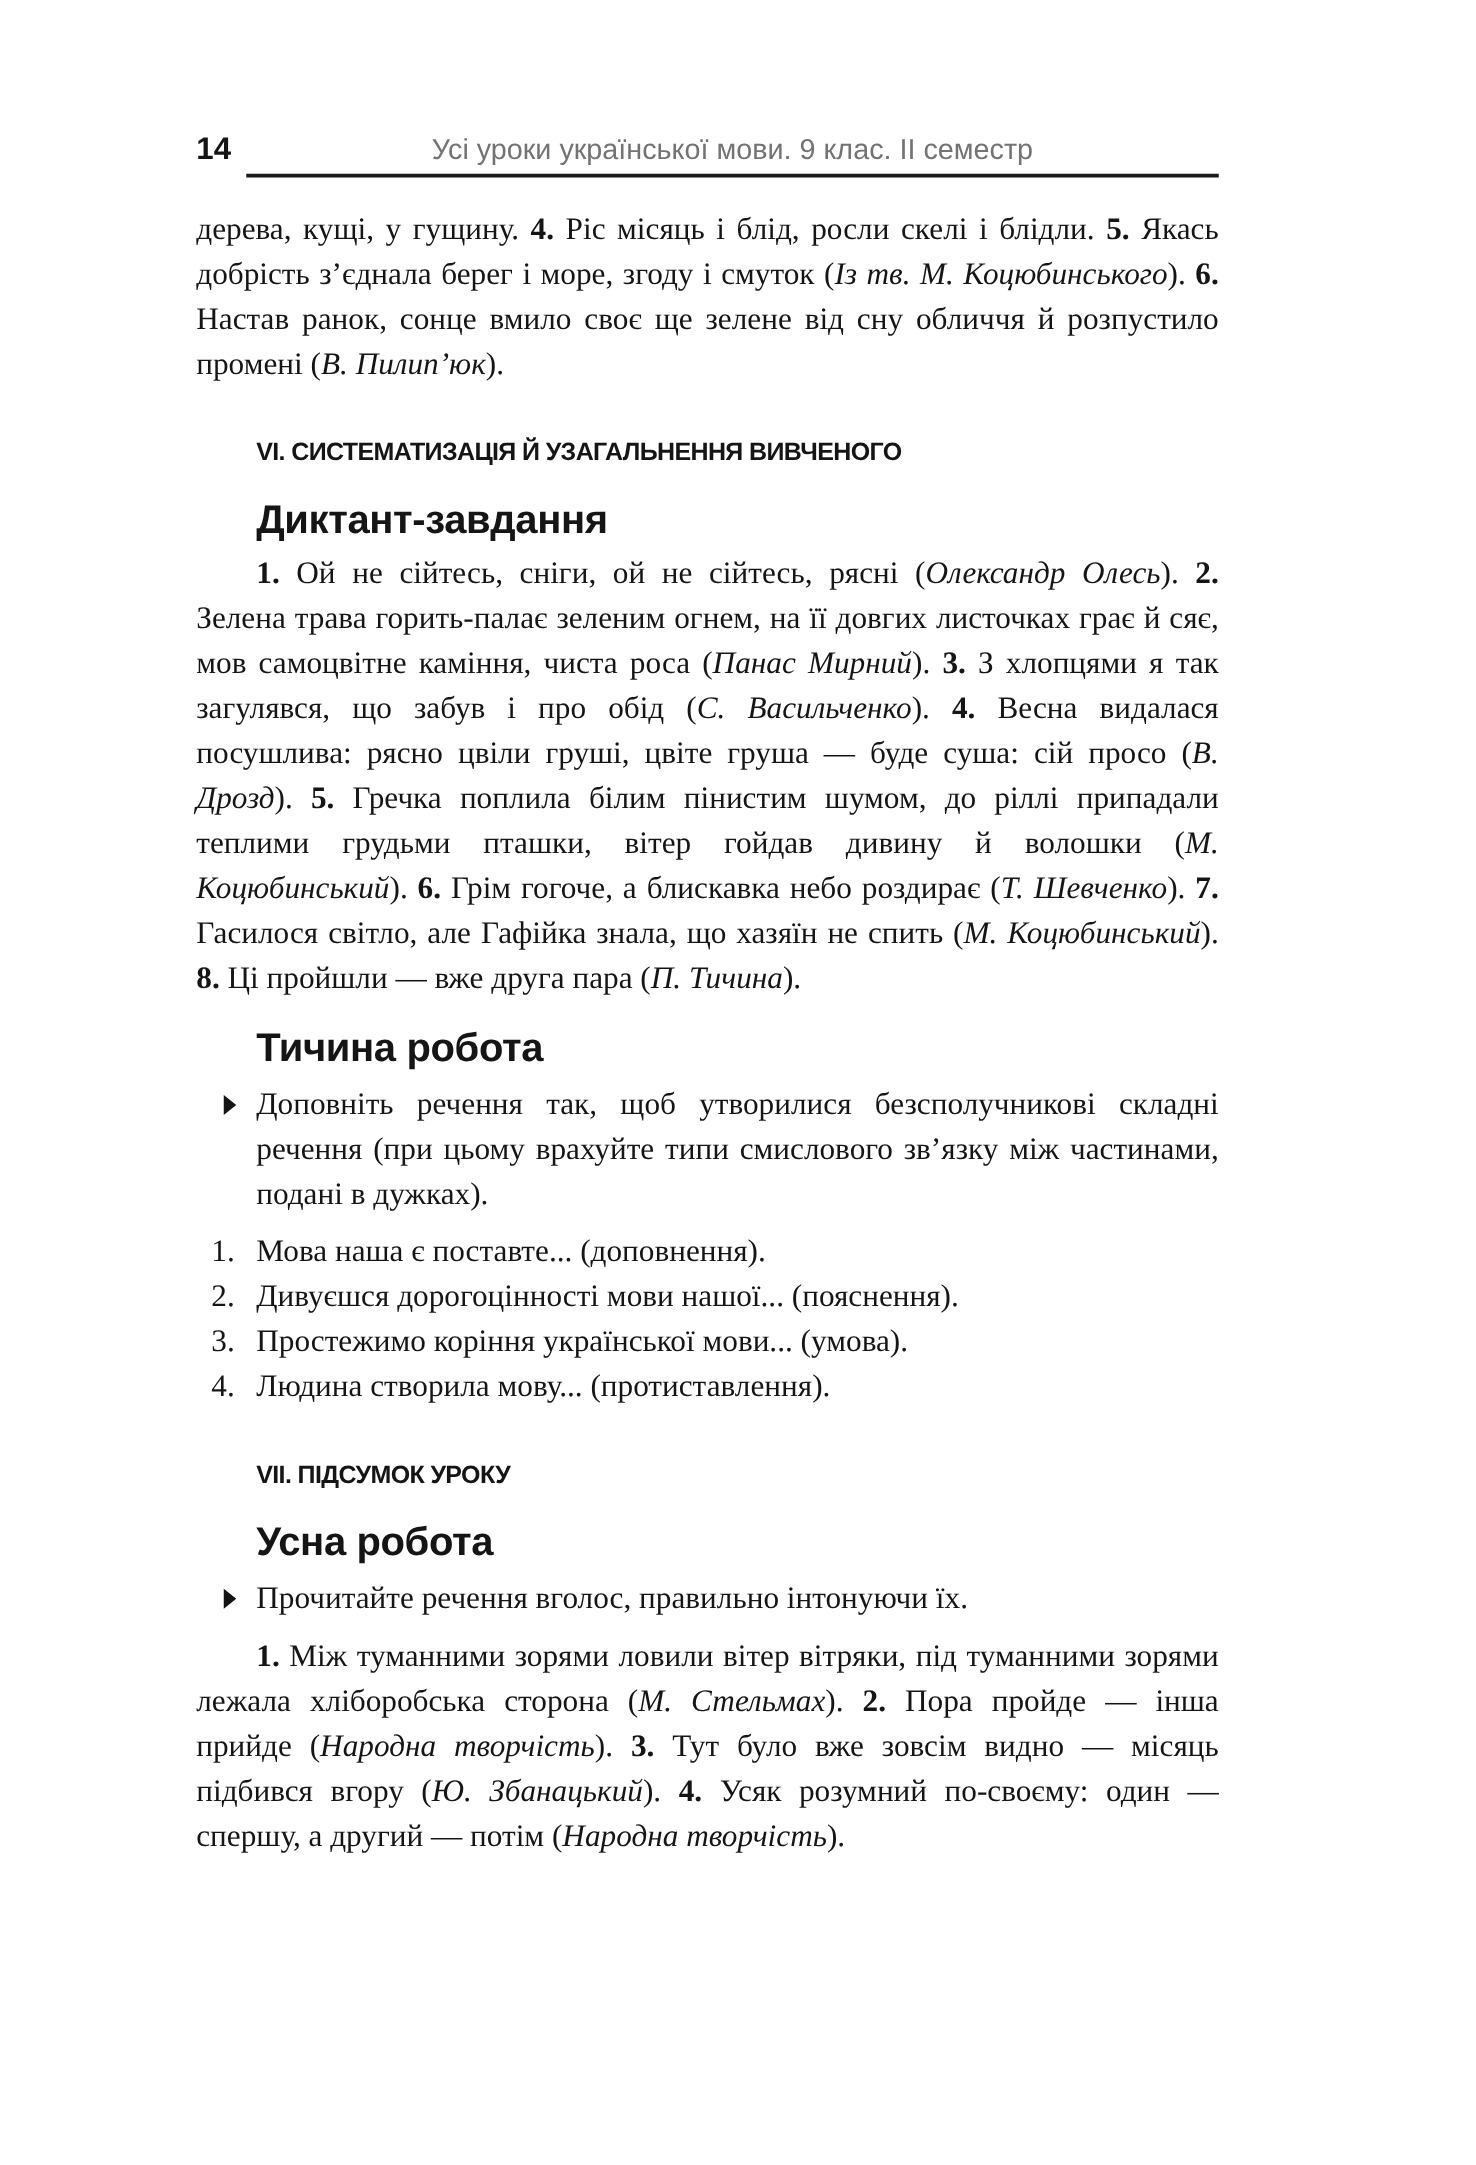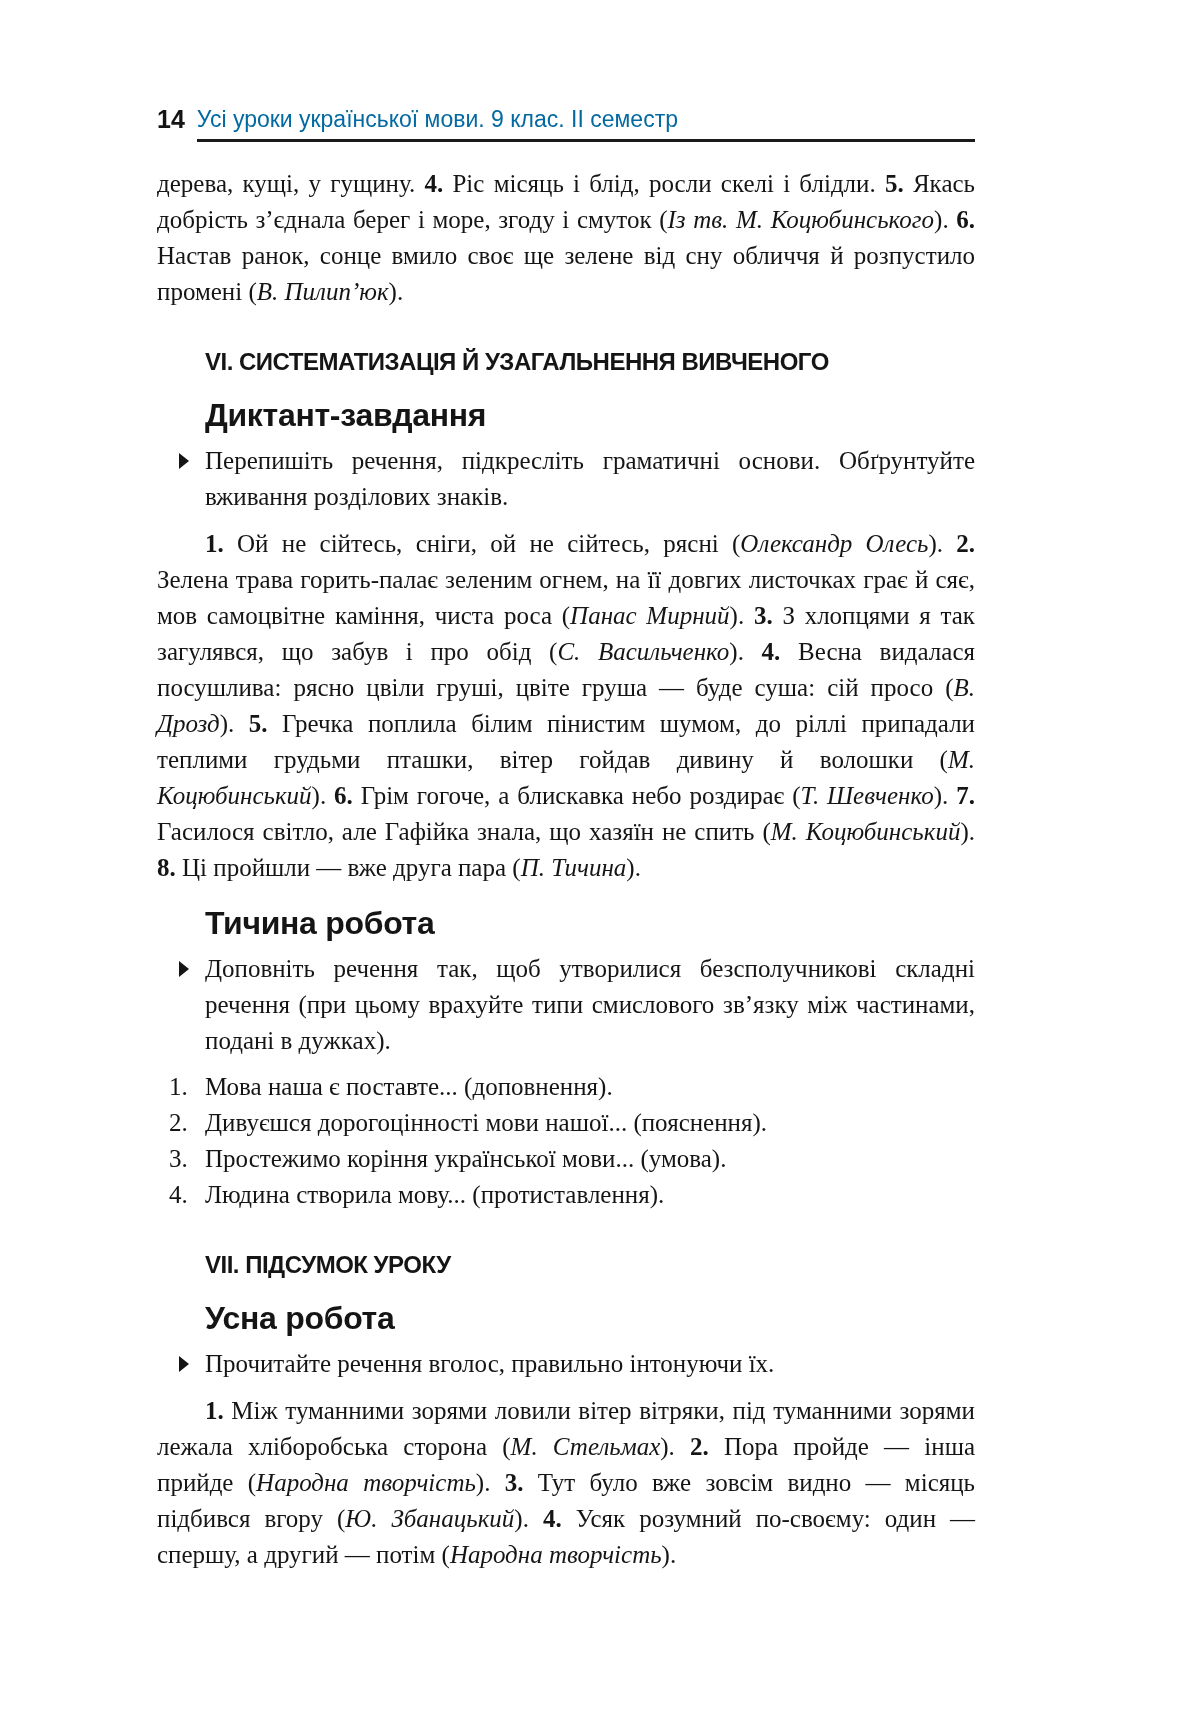--- a/index.html
+++ b/index.html
@@ -32,22 +32,22 @@
     font-size: 25px;
     line-height: 26px;
     padding-right: 12px;
     flex: 0 0 auto;
   }
   .header-right { flex: 1 1 auto; }
   .running-title {
     font-family: "Liberation Sans", sans-serif;
     font-size: 23px;
     line-height: 26px;
-    text-align: left;
-    color: #0369a1;
+    text-align: center;
+    color: #737373;
     padding-bottom: 7px;
     white-space: nowrap;
   }
   .rule {
     border-top: 3px solid #1a1a1a;
     height: 0;
   }
   
   .p-body {
     font-size: 25px;
@@ -59,21 +59,21 @@
   .p-intro {
     margin-top: 0;
     text-indent: 0;
   }
   .b { font-weight: bold; }
   .i { font-style: italic; }
   
   .h-section {
     font-family: "Liberation Sans", sans-serif;
     font-weight: bold;
-    font-size: 24px;
+    font-size: 20px;
     line-height: 32px;
     letter-spacing: -0.5px;
     margin: 36px 0 0 48px;
   }
   .h-sub {
     font-family: "Liberation Sans", sans-serif;
     font-weight: bold;
     font-size: 32px;
     line-height: 29px;
     letter-spacing: -0.3px;
@@ -120,24 +120,20 @@
       <div class="rule"></div>
     </div>
   </div>
 
   <p class="p-body p-intro"><span>дерева, кущі, у гущину. </span><span class="b">4.</span><span> Ріс місяць і блід, росли скелі і блідли. </span><span class="b">5.</span><span> Якась добрість з’єднала берег і море, згоду і смуток (</span><span class="i">Із тв. М. Коцюбинського</span><span>). </span><span class="b">6.</span><span> Настав ранок, сонце вмило своє ще зелене від сну обличчя й розпустило промені (</span><span class="i">В. Пилип’юк</span><span>).</span></p>
 
   <h2 class="h-section">VI. СИСТЕМАТИЗАЦІЯ Й УЗАГАЛЬНЕННЯ ВИВЧЕНОГО</h2>
 
   <h3 class="h-sub">Диктант-завдання</h3>
 
-  <div class="task">
-    <span class="tri"></span>
-    <span>Перепишіть речення, підкресліть граматичні основи. Обґрунтуйте вживання розділових знаків.</span>
-  </div>
 
   <p class="p-body"><span class="b">1.</span><span> Ой не сійтесь, сніги, ой не сійтесь, рясні (</span><span class="i">Олександр Олесь</span><span>). </span><span class="b">2.</span><span> Зелена трава горить-палає зеленим огнем, на її довгих листочках грає й сяє, мов самоцвітне каміння, чиста роса (</span><span class="i">Панас Мирний</span><span>). </span><span class="b">3.</span><span> З хлопцями я так загулявся, що забув і про обід (</span><span class="i">С. Васильченко</span><span>). </span><span class="b">4.</span><span> Весна видалася посушлива: рясно цвіли груші, цвіте груша — буде суша: сій просо (</span><span class="i">В. Дрозд</span><span>). </span><span class="b">5.</span><span> Гречка поплила білим пінистим шумом, до ріллі припадали теплими грудьми пташки, вітер гойдав дивину й волошки (</span><span class="i">М. Коцюбинський</span><span>). </span><span class="b">6.</span><span> Грім гогоче, а блискавка небо роздирає (</span><span class="i">Т. Шевченко</span><span>). </span><span class="b">7.</span><span> Гасилося світло, але Гафійка знала, що хазяїн не спить (</span><span class="i">М. Коцюбинський</span><span>). </span><span class="b">8.</span><span> Ці пройшли — вже друга пара (</span><span class="i">П. Тичина</span><span>).</span></p>
 
   <h3 class="h-sub">Тичина робота</h3>
 
   <div class="task">
     <span class="tri"></span>
     <span>Доповніть речення так, щоб утворилися безсполучникові складні речення (при цьому врахуйте типи смислового зв’язку між частинами, подані в дужках).</span>
   </div>
 

